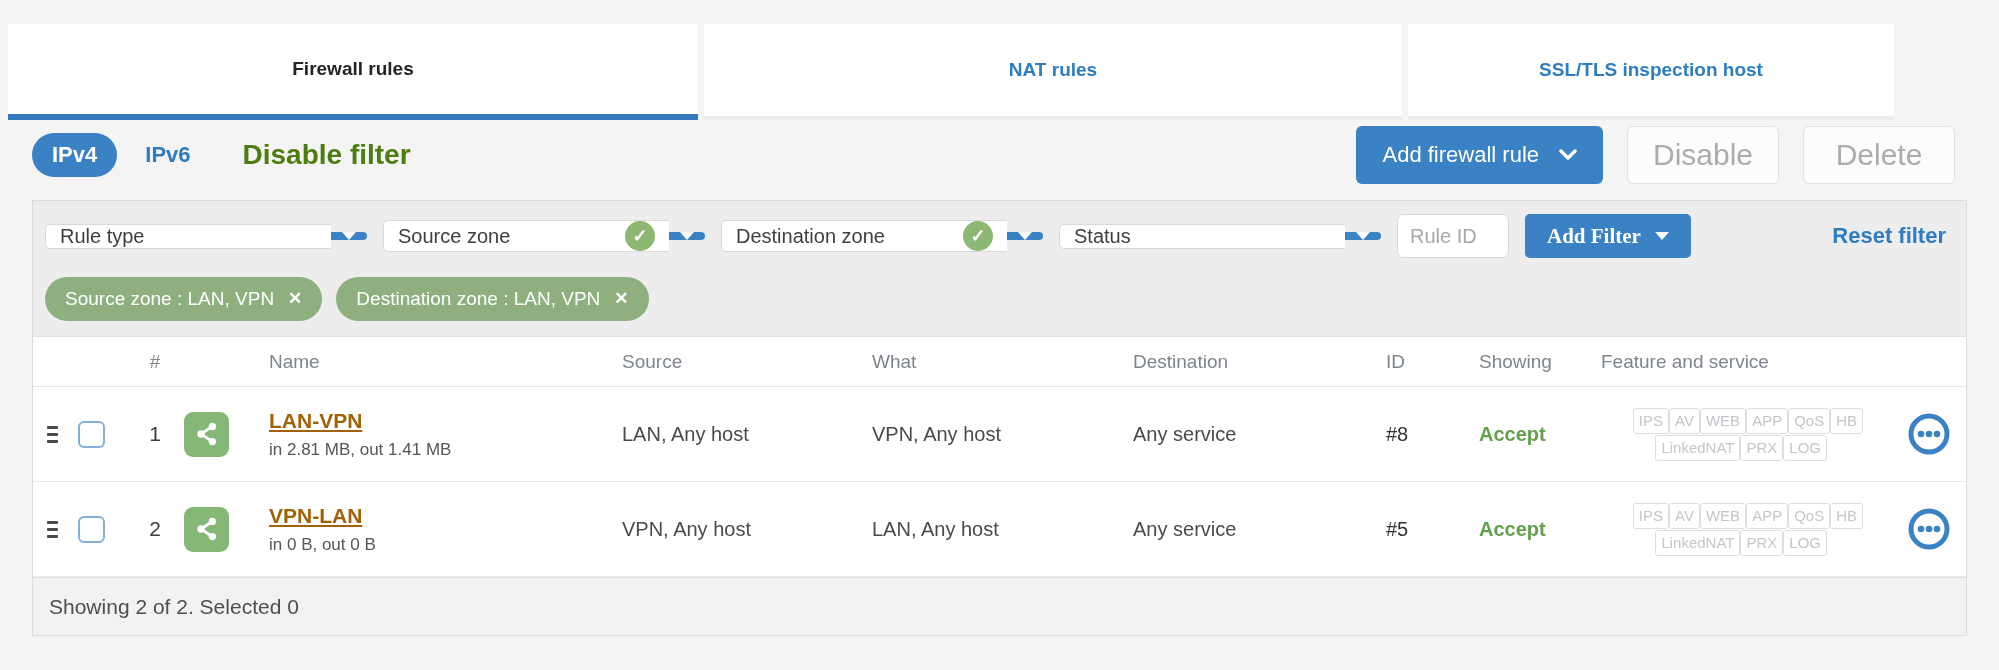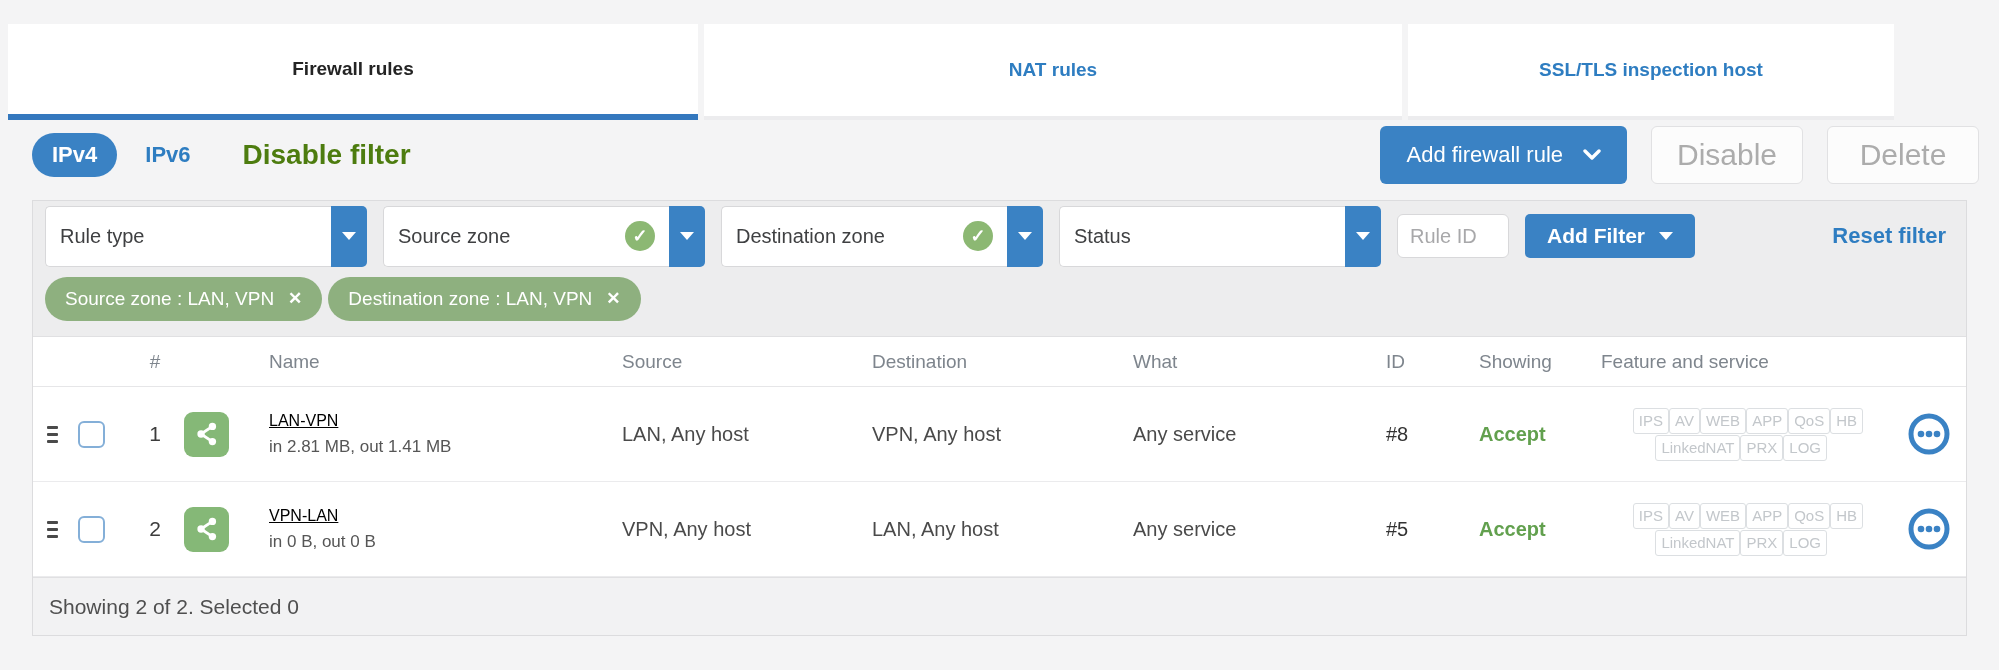--- a/index.html
+++ b/index.html
@@ -24,21 +24,21 @@
     border-bottom: 4px solid #ececee;
     cursor: pointer;
   }
   .tab.active { color: #242424; border-bottom: 6px solid #3478be; }
   .tab.t1 { width: 690px; }
   .tab.t2 { width: 698px; }
   .tab.t3 { width: 486px; }
 
   
   .toolbar {
-    position: absolute; top: 126px; left: 32px; right: 20px; height: 58px;
+    position: absolute; top: 126px; left: 32px; right: 44px; height: 58px;
     display: flex; align-items: center; justify-content: flex-end;
   }
   .pill {
     background: #3a82c4; color: #fff; font-weight: 700; font-size: 22px;
     padding: 9px 20px; border-radius: 26px;
   }
   .ipv6 { margin-left: 28px; color: #2e7dc1; font-weight: 700; font-size: 22px; }
   .disable-filter { margin-left: 52px; color: #4d7c0f; font-weight: 700; font-size: 28px; cursor: pointer; }
   .toolbar-right { margin-left: auto; display: flex; align-items: center; gap: 24px; }
   .btn-primary {
@@ -58,21 +58,21 @@
     position: absolute; left: 32px; top: 200px; width: 1935px; height: 436px;
     background: #fff; border: 1px solid #dcdcde;
     display: flex; flex-direction: column;
   }
 
   
   .filterbar {
     background: #ededee; height: 70px; flex: 0 0 70px;
     display: flex; align-items: center; gap: 16px; padding: 0 12px;
   }
-  .fselect { display: flex; height: 61px; }
+  .fselect { display: flex; height: 61px; align-items: center; }
   .fselect .fbox {
     width: 286px; background: #fff; border: 1px solid #d8d8da; border-right: none;
     border-radius: 5px 0 0 5px;
     display: flex; align-items: center; padding: 0 14px;
     font-size: 20px; color: #3f4042;
   }
   .greencheck {
     margin-left: auto; width: 30px; height: 30px; border-radius: 50%;
     background: #8cb873; color: #fff; font-size: 18px; font-weight: 700;
     display: flex; align-items: center; justify-content: center;
@@ -82,30 +82,30 @@
     display: flex; align-items: center; justify-content: center; cursor: pointer;
   }
   .tri { width: 0; height: 0; border-left: 7px solid transparent; border-right: 7px solid transparent; border-top: 8px solid #fff; }
   .ruleid {
     width: 112px; height: 44px; border: 1px solid #d8d8da; border-radius: 6px;
     padding: 0 12px; font-size: 20px; font-family: inherit; color: #3f4042; background: #fff;
   }
   .ruleid::placeholder { color: #a8a8aa; }
   .btn-addfilter {
     height: 44px; background: #3a82c4; border: none; border-radius: 5px;
-    color: #fff; font-size: 21px; font-weight: 700; font-family: Liberation Sans, sans-serif;
+    color: #fff; font-size: 21px; font-weight: 700; font-family: Liberation Serif, serif;
     display: flex; align-items: center; gap: 14px; padding: 0 22px; cursor: pointer;
   }
   .btn-addfilter .tri { border-top-color: #fff; }
   .reset-filter { margin-left: auto; margin-right: 8px; color: #2e7dc1; font-weight: 700; font-size: 22px; cursor: pointer; }
 
   
   .chipsrow {
     background: #ededee; height: 66px; flex: 0 0 66px;
-    display: flex; align-items: center; gap: 6px; padding: 0 12px 10px;
+    display: flex; align-items: center; gap: 14px; padding: 0 12px 10px;
     border-bottom: 1px solid #e0e0e2;
   }
   .chip {
     height: 44px; border-radius: 22px; background: #8eb07f; color: #fff;
     font-size: 19px; display: flex; align-items: center; gap: 14px; padding: 0 20px;
   }
   .chip .x { font-size: 17px; font-weight: 700; cursor: pointer; }
 
   
   .thead, .trow {
@@ -123,21 +123,21 @@
   .handle span { width: 11px; height: 3px; background: #4a4a4a; border-radius: 1px; }
   .cb {
     width: 27px; height: 27px; border: 2px solid #84afd8; border-radius: 6px;
     background: #fff; cursor: pointer;
   }
   .numcell { text-align: center; font-size: 21px; color: #3c3c3c; }
   .ricon {
     width: 45px; height: 45px; border-radius: 9px; background: #85b877;
     display: flex; align-items: center; justify-content: center; cursor: pointer;
   }
-  .rulename { font-size: 16px; font-weight: 400; color: #000000; text-decoration: underline; cursor: pointer; }
+  .rulename { font-size: 21px; font-weight: 700; color: #a16207; text-decoration: underline; cursor: pointer; }
   .traffic { margin-top: 7px; font-size: 17px; color: #565656; }
   .idcell { font-size: 20px; color: #333; }
   .actioncell { color: #62a04e; font-weight: 700; font-size: 20px; }
   .badges { text-align: right; padding-right: 28px; line-height: 24px; }
   .badge {
     display: inline-block; border: 1px solid #dcdfe2; border-radius: 3px;
     color: #c3c7cb; font-size: 15px; padding: 0 5px; 
   }
   .menubtn { background: none; border: none; cursor: pointer; padding: 0; line-height: 0; }
 
@@ -236,22 +236,22 @@
       </div>
     </div>
 
     <div class="thead">
       <div></div>
       <div></div>
       <div class="h-num">#</div>
       <div></div>
       <div>Name</div>
       <div>Source</div>
+      <div>What</div>
       <div>Destination</div>
-      <div>What</div>
       <div>ID</div>
       <div>Showing</div>
       <div>Feature and service</div>
       <div></div>
     </div>
 
     <div class="trow">
       <div class="handle">
           <span></span>
           <span></span>

